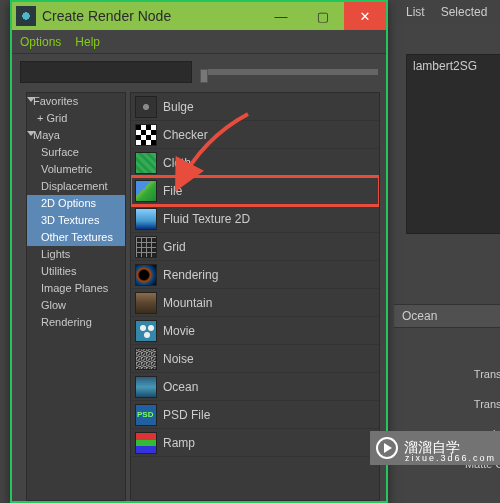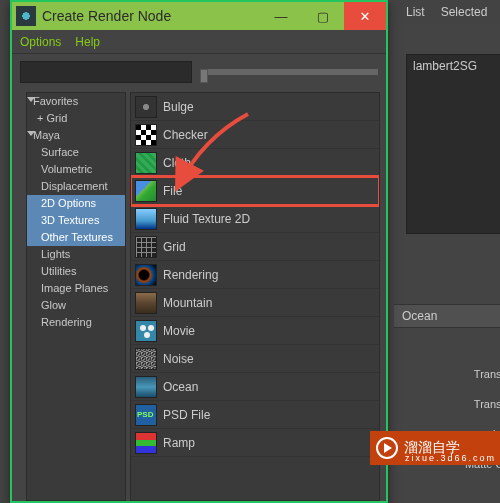--- a/index.html
+++ b/index.html
@@ -239,21 +239,21 @@
     }
     .right-label-block { margin-top: 40px; padding-left: 20px; }
     .right-label-block div { font-size: 11px; margin-bottom: 18px; text-align: right; padding-right: 10px; }
     
     .watermark {
       position: absolute;
       right: 0;
       bottom: 38px;
       height: 34px;
       width: 130px;
-      background: #c2410c;
+      background: #737373;
       display: flex;
       align-items: center;
       gap: 6px;
       padding-left: 6px;
       z-index: 20;
     }
     .watermark-logo {
       width: 22px;
       height: 22px;
       border: 2px solid #fff;

